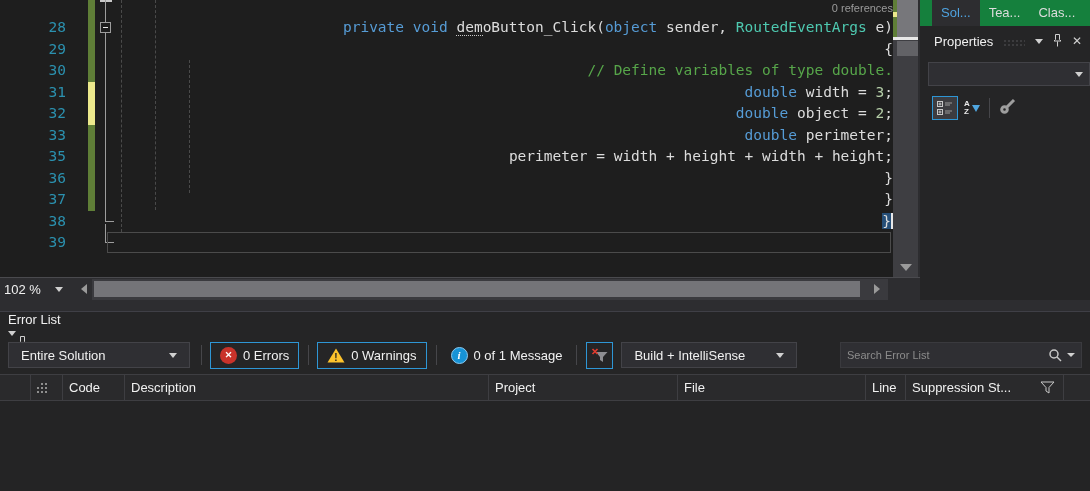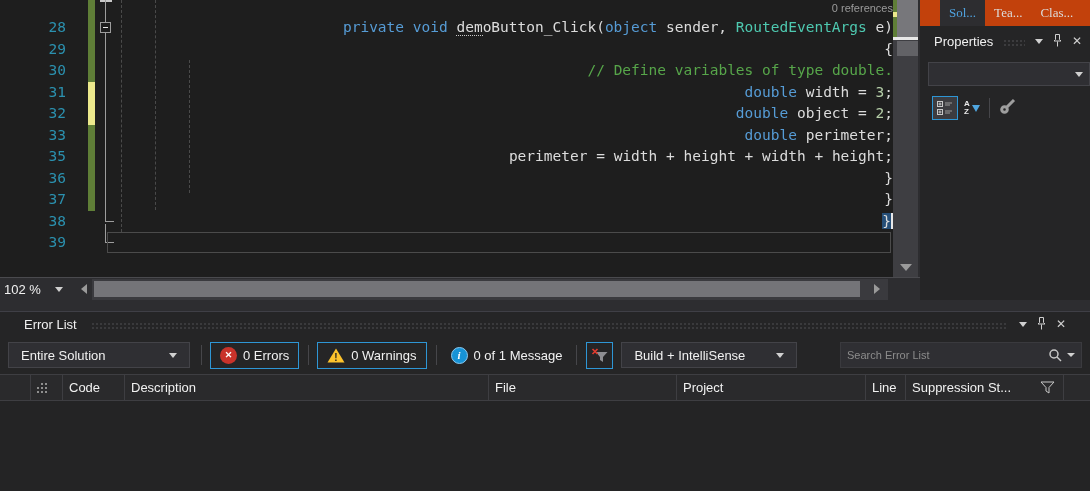--- a/index.html
+++ b/index.html
@@ -61,38 +61,38 @@
   .zoomctl { position:absolute; left:0; top:0; width:74px; height:22px; display:flex; align-items:center; color:#F1F1F1; font-size:13px; padding-left:4px; }
   .zoomctl .chev { margin-left:14px; }
   .chev { width:0; height:0; border-left:4px solid transparent; border-right:4px solid transparent; border-top:5px solid #D0D0D0; }
   .harrow-l { position:absolute; left:81px; top:6px; width:0; height:0; border-top:5px solid transparent; border-bottom:5px solid transparent; border-right:6px solid #9A9A9A; }
   .htrack { position:absolute; left:92px; top:1px; width:796px; height:21px; background:#3A3A3E; }
   .hthumb { position:absolute; left:2px; top:2px; width:766px; height:16px; background:#747478; }
   .harrow-r { position:absolute; left:874px; top:6px; width:0; height:0; border-top:5px solid transparent; border-bottom:5px solid transparent; border-left:6px solid #9A9A9A; }
 
   
   .panel { width:170px; background:var(--panel-bg,#252526); display:flex; flex-direction:column; }
-  .tabstrip { height:26px; background:#c2410c; display:flex; align-items:stretch; padding-left:20px;font-family:Liberation Serif, serif; }
+  .tabstrip { height:26px; background:#15803d; display:flex; align-items:stretch; padding-left:12px; }
   .ptab { padding:5px 9px 0 9px; font-size:13px; color:#DCDCDC; white-space:nowrap; }
   .ptab.active { background:var(--chrome-bg,#2D2D30); color:#4FA3E0; }
   .ptitle { height:30px; display:flex; align-items:center; padding:0 8px 0 14px; color:#F1F1F1; font-size:13px; }
   .ptex { flex:1; height:9px; margin:4px 10px 0 10px; background-image:radial-gradient(#3C3C3E 1px, transparent 1px); background-size:4px 4px; }
   .ticon { margin-left:9px; color:#D0D0D0; font-size:12px; line-height:12px; }
   .pcombo { margin:6px 0 0 8px; width:162px; height:24px; background:#2F2F33; border:1px solid #434348; display:flex; align-items:center; justify-content:flex-end; padding-right:6px; }
   .ptools { display:flex; align-items:center; margin:8px 0 0 12px; height:28px; }
   .btn-cat { width:26px; height:24px; border:1px solid var(--accent-blue,#2E96D5); background:#3C3C40; display:flex; align-items:center; justify-content:center; }
   .btn-az { display:flex; align-items:center; margin-left:6px; }
   .azletters { display:flex; flex-direction:column; font-size:8px; font-weight:bold; color:#E8E8E8; line-height:8px; }
   .azarrow { width:0; height:0; margin-left:2px; border-left:4px solid transparent; border-right:4px solid transparent; border-top:7px solid #4FA6E0; }
   .vsep { width:1px; height:20px; background:#46464A; margin:0 9px; }
 
   
   .gap { height:11px; background:var(--chrome-bg,#2D2D30); }
   .errpanel { height:180px; background:var(--panel-bg,#252526); border-top:1px solid #3F3F46; display:flex; flex-direction:column; }
-  .etitle { height:24px; display:flex; align-items:center; padding:0 24px; color:#F1F1F1; font-size:13px; }
+  .etitle { height:24px; display:flex; align-items:flex-start; padding:0 8px; color:#F1F1F1; font-size:13px;flex-direction:column; }
   .etex { flex:1; height:9px; margin:4px 12px 0 14px; background-image:radial-gradient(#3A3A3C 1px, transparent 1px); background-size:4px 4px; }
   .etools { height:38px; display:flex; align-items:center; padding-left:8px; font-size:13px; color:#F1F1F1; }
   .combo { height:26px; background:#2F2F33; border:1px solid #434348; display:flex; align-items:center; padding:0 12px; color:#F1F1F1; }
   .combo .chev { margin-left:auto; }
   .combo-scope { width:182px; }
   .combo-source { width:176px; margin-left:8px; }
   .tool-btn { height:27px; display:flex; align-items:center; gap:6px; padding:0 9px; border:1px solid var(--accent-blue,#2E96D5); color:#F1F1F1; white-space:nowrap; }
   .tool-btn.noborder { border:none; padding:0 5px; }
   .filter-btn { width:27px; height:27px; border:1px solid var(--accent-blue,#2E96D5); display:flex; align-items:center; justify-content:center; }
   .ico-error { width:17px; height:17px; border-radius:50%; background:var(--error-red,#C9332B); color:#FFF; font-size:9px; font-weight:bold; display:flex; align-items:center; justify-content:center; }
@@ -353,22 +353,22 @@
               <rect x="4" y="4" width="2" height="2"></rect>
               <rect x="8" y="4" width="2" height="2"></rect>
             <rect x="0" y="8" width="2" height="2"></rect>
               <rect x="4" y="8" width="2" height="2"></rect>
               <rect x="8" y="8" width="2" height="2"></rect>
           </g>
         </svg>
       </div>
       <div class="ehcell w62">Code</div>
       <div class="ehcell w364">Description</div>
+      <div class="ehcell w189">Project</div>
       <div class="ehcell w188">File</div>
-      <div class="ehcell w189">Project</div>
       <div class="ehcell w40">Line</div>
       <div class="ehcell w158">
         <span>Suppression St...</span>
         <svg class="funnel-right" width="15" height="13" viewBox="0 0 15 13">
             <path d="M1 1h13l-5 5.5V12l-3-2V6.5Z" fill="none" stroke="#C8C8C8"></path>
           </svg>
       </div>
       <div class="ehcell fill"></div>
     </div>
 

